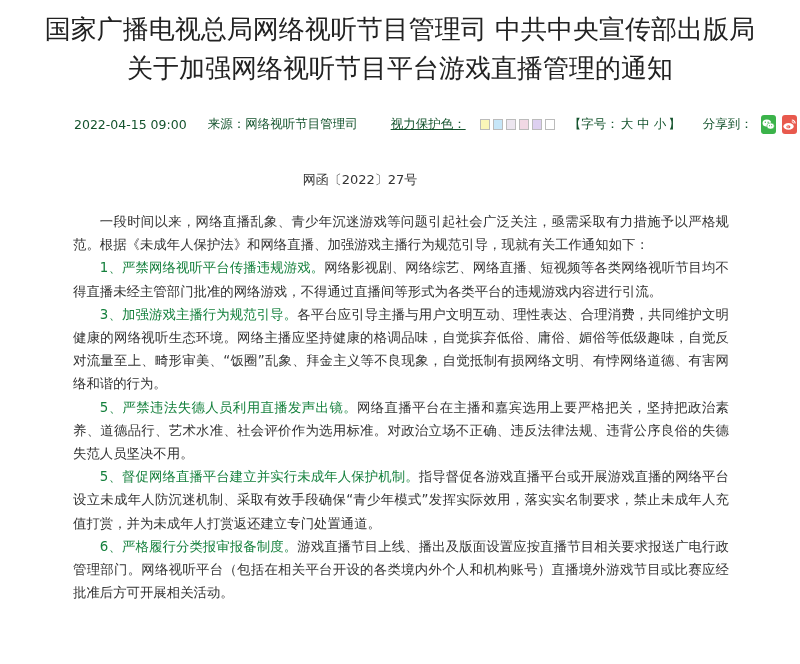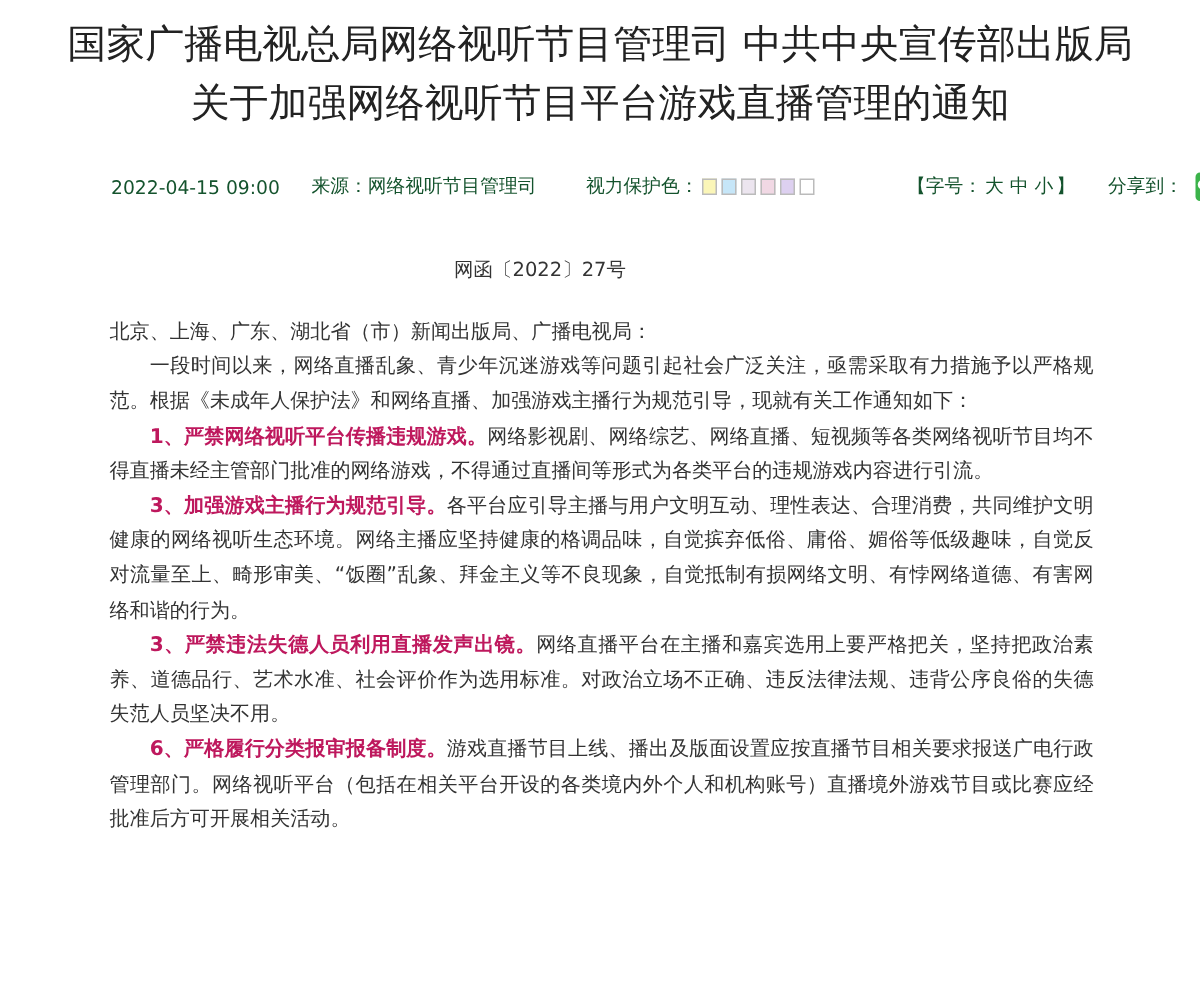--- a/index.html
+++ b/index.html
@@ -13,44 +13,44 @@
     }
     .title.l1 { top: 12px; }
     .title.l2 { top: 51px; }
 
     .meta {
       position: absolute; top: 114px; left: 74px; width: 660px; height: 20px;
       display: flex; align-items: center; font-size: 12.5px; color: #14532d; white-space: nowrap;
     }
     .meta .date { margin-right: 21px; }
     .meta .source { margin-right: 33px; }
-    .meta .eye-label { margin-right: 2px; }
+    .meta .eye-label { margin-right: 14px; text-decoration: underline; }
     .swatches { display: flex; gap: 3px; margin-right: 14px; }
     .swatch { width: 10px; height: 11px; border: 1px solid #bbb; cursor: pointer; }
-    .font-size { display: flex; gap: 0; margin-right: 22px; margin-left: 48px; }
+    .font-size { display: flex; gap: 0; margin-right: 22px; }
     .font-size .fs-btn { cursor: pointer; margin: 0 2px; }
     .share-label { margin-right: 8px; text-align: center; }
     .share-btn {
       width: 19px; height: 19px; border-radius: 3px; margin-right: 6px; cursor: pointer;
       display: flex; align-items: center; justify-content: center;
     }
     .share-btn svg { width: 15px; height: 15px; }
 
     .doc-no {
       position: absolute; top: 171px; left: 0; width: 720px; text-align: center;
       font-size: 13px; color: #333;
     }
 
     .content {
       position: absolute; top: 210px; left: 73px; width: 656px;
       font-size: 13.4px; line-height: 23.2px; color: #333333; text-align: justify;
     }
     .content p { margin: 0; }
     .content p.indent { text-indent: 2em; }
-    .content b { font-weight: bold; color: #be185d; }
+    .content b { font-weight: normal; color: #15803d; }
   </style>
 </head>
 <body>
 
 <h1 class="title l1">国家广播电视总局网络视听节目管理司 中共中央宣传部出版局</h1>
 <h1 class="title l2">关于加强网络视听节目平台游戏直播管理的通知</h1>
 
 <div class="meta">
   <span class="date">2022-04-15 09:00</span>
   <span>来源：</span>
@@ -89,20 +89,20 @@
       <circle cx="6.4" cy="10.6" r="0.7" fill="#fff"></circle>
       <path d="M10.5 3.2 A3.6 3.6 0 0 1 14 7" stroke="#fff" stroke-width="1.2" fill="none"></path>
       <path d="M10.4 5 A1.8 1.8 0 0 1 12.2 6.8" stroke="#fff" stroke-width="1" fill="none"></path>
     </svg>
   </span>
 </div>
 
 <div class="doc-no">网函〔2022〕27号</div>
 
 <div class="content">
-  <p>北京、上海、广东、湖北省（市）新闻出版局、广播电视局：</p>
   <p class="indent">一段时间以来，网络直播乱象、青少年沉迷游戏等问题引起社会广泛关注，亟需采取有力措施予以严格规范。根据《未成年人保护法》和网络直播、加强游戏主播行为规范引导，现就有关工作通知如下：</p>
   <p class="indent"><b>1、严禁网络视听平台传播违规游戏。</b><span>网络影视剧、网络综艺、网络直播、短视频等各类网络视听节目均不得直播未经主管部门批准的网络游戏，不得通过直播间等形式为各类平台的违规游戏内容进行引流。</span></p>
   <p class="indent"><b>3、加强游戏主播行为规范引导。</b><span>各平台应引导主播与用户文明互动、理性表达、合理消费，共同维护文明健康的网络视听生态环境。网络主播应坚持健康的格调品味，自觉摈弃低俗、庸俗、媚俗等低级趣味，自觉反对流量至上、畸形审美、“饭圈”乱象、拜金主义等不良现象，自觉抵制有损网络文明、有悖网络道德、有害网络和谐的行为。</span></p>
-  <p class="indent"><b>3、严禁违法失德人员利用直播发声出镜。</b><span>网络直播平台在主播和嘉宾选用上要严格把关，坚持把政治素养、道德品行、艺术水准、社会评价作为选用标准。对政治立场不正确、违反法律法规、违背公序良俗的失德失范人员坚决不用。</span></p>
+  <p class="indent"><b>5、严禁违法失德人员利用直播发声出镜。</b><span>网络直播平台在主播和嘉宾选用上要严格把关，坚持把政治素养、道德品行、艺术水准、社会评价作为选用标准。对政治立场不正确、违反法律法规、违背公序良俗的失德失范人员坚决不用。</span></p>
+  <p class="indent"><b>5、督促网络直播平台建立并实行未成年人保护机制。</b><span>指导督促各游戏直播平台或开展游戏直播的网络平台设立未成年人防沉迷机制、采取有效手段确保“青少年模式”发挥实际效用，落实实名制要求，禁止未成年人充值打赏，并为未成年人打赏返还建立专门处置通道。</span></p>
   <p class="indent"><b>6、严格履行分类报审报备制度。</b><span>游戏直播节目上线、播出及版面设置应按直播节目相关要求报送广电行政管理部门。网络视听平台（包括在相关平台开设的各类境内外个人和机构账号）直播境外游戏节目或比赛应经批准后方可开展相关活动。</span></p>
 
 </div>
 
 </body></html>

